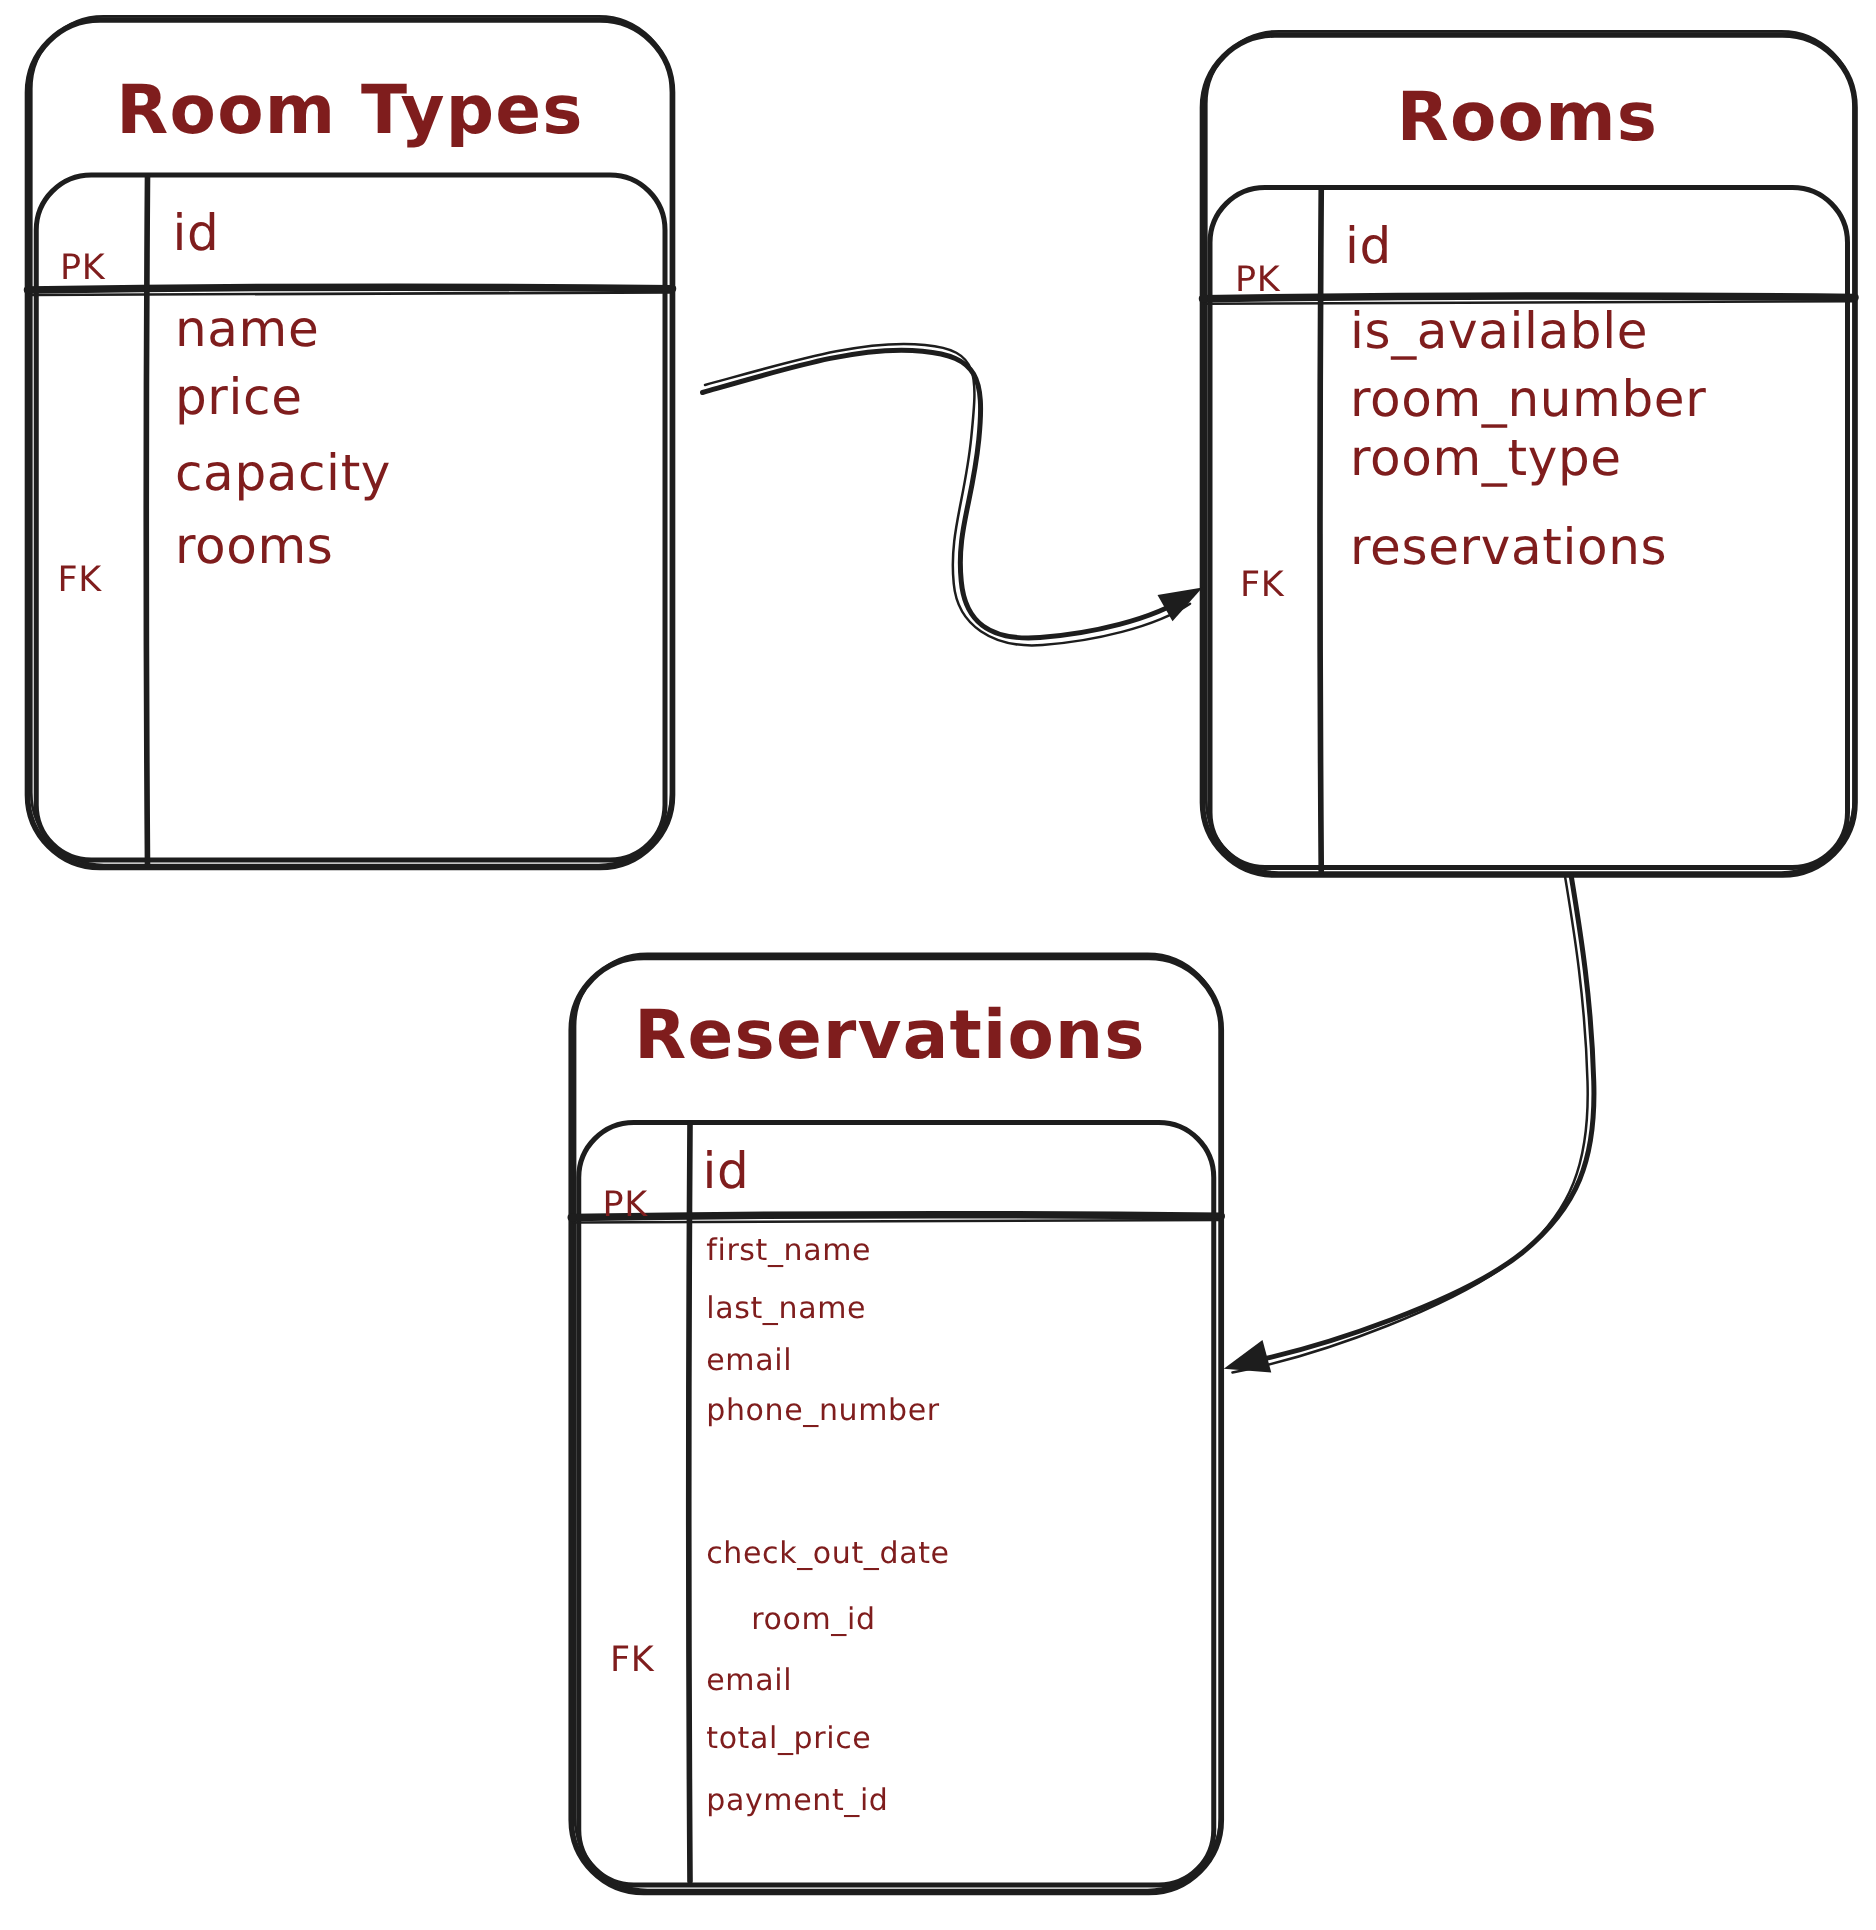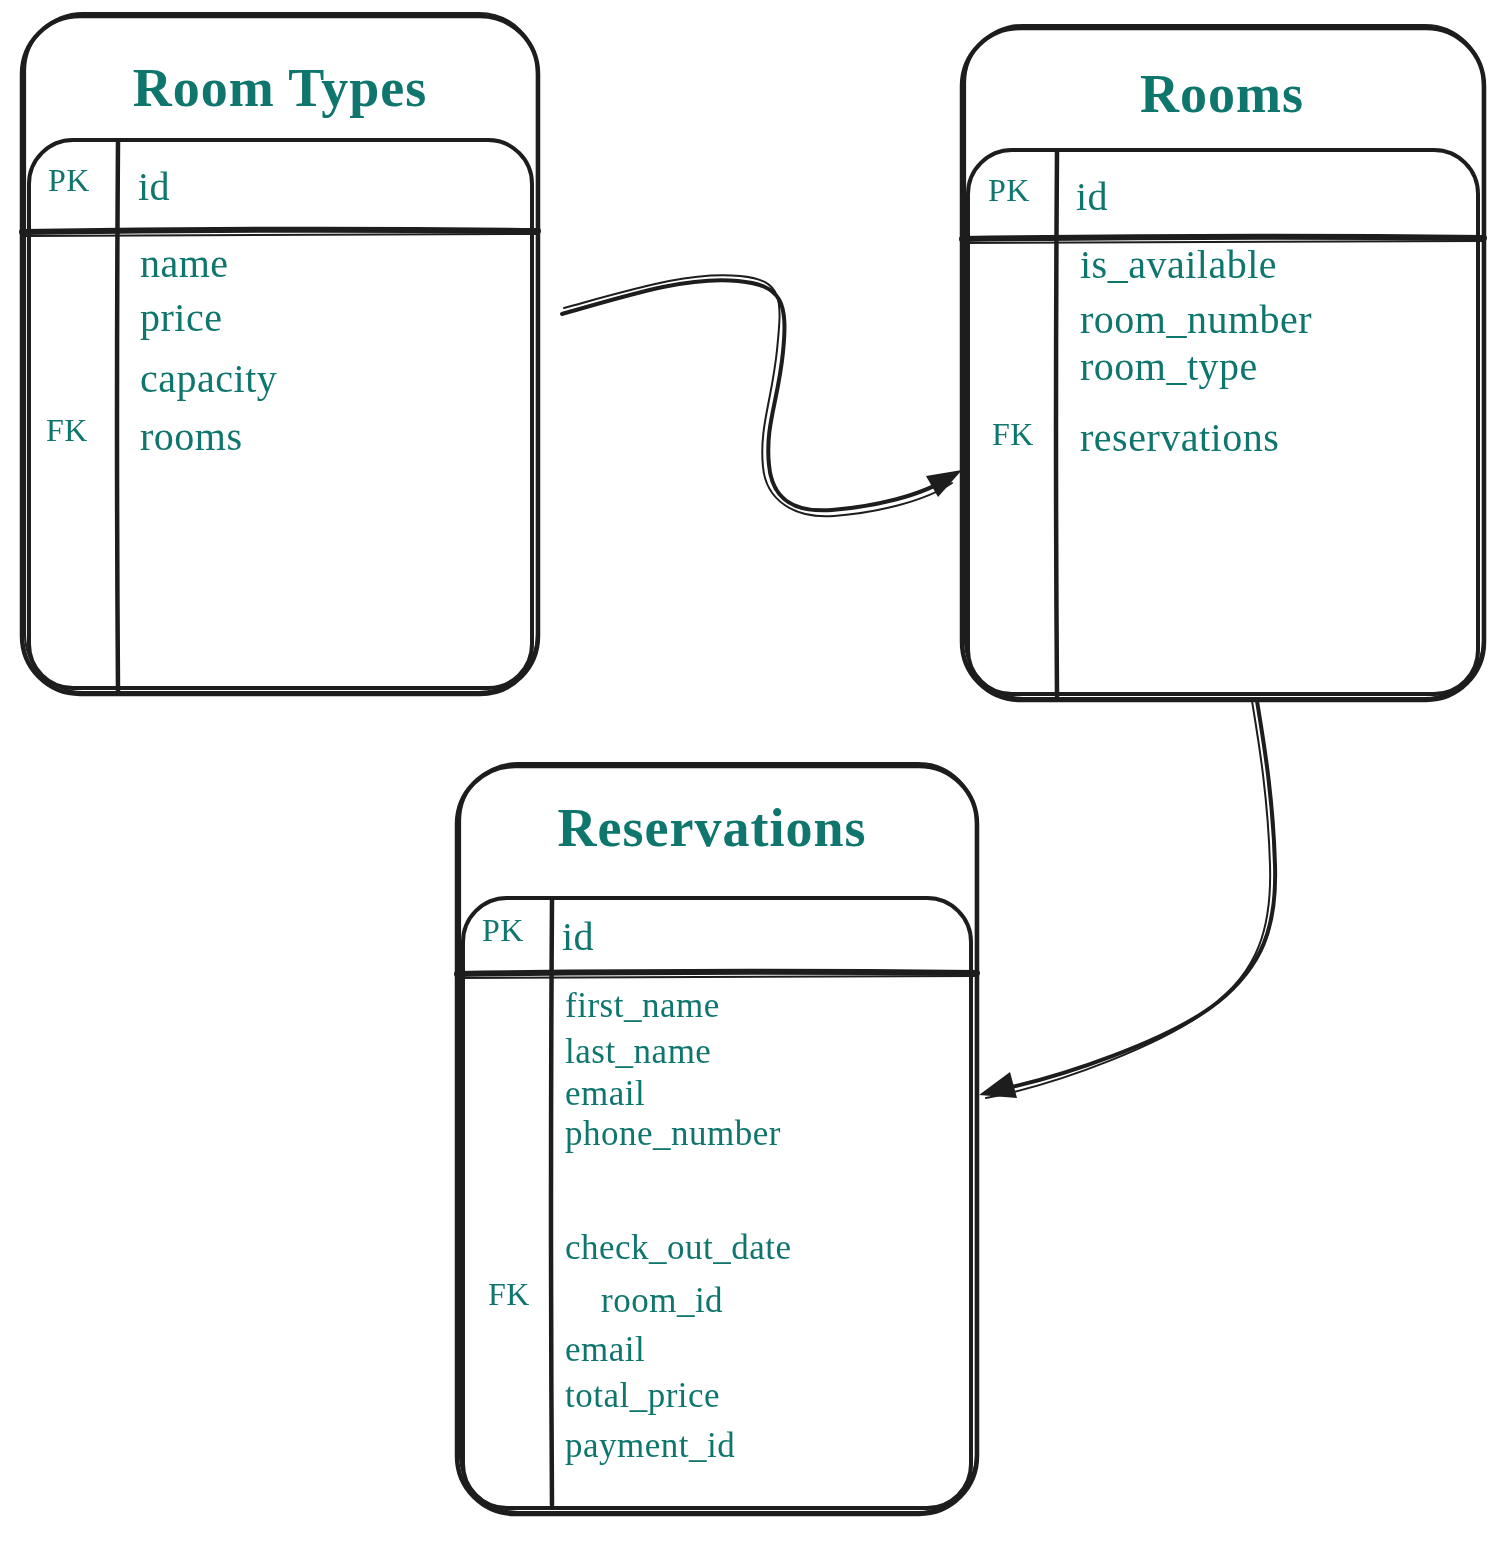--- a/index.html
+++ b/index.html
@@ -9,34 +9,33 @@
     background:#ffffff;
     font-family:"DejaVu Sans", sans-serif;
     color:#1d1d1d;
     overflow:hidden;
   }
   #shapes{position:absolute;left:0;top:0;}
   .txt{
     position:absolute;
     white-space:nowrap;
     line-height:1.05;
-    color:#0f766e;
+    color:#7f1d1d;
     letter-spacing:0.5px;
-    font-family:Liberation Serif, serif;
   }
   .title{
     font-weight:700;
     font-size:54px;
     text-align:center;
     width:440px;
     letter-spacing:1px;
   }
-  .keylab{font-size:32px;font-weight:400;}
+  .keylab{font-size:28px;font-weight:400;margin-top:35px;}
   .fld{font-size:40px;font-weight:400;}
-  .fld-sm{font-size:35px;font-weight:400;}
+  .fld-sm{font-size:24px;font-weight:400;}
 </style>
 </head>
 <body>
 
 <div id="canvas">
 
   <svg id="shapes" width="1501" height="1544" viewBox="0 0 1501 1544">
     <g stroke="#1d1d1d" fill="none" stroke-linecap="round" stroke-linejoin="round">
 
       <g>

